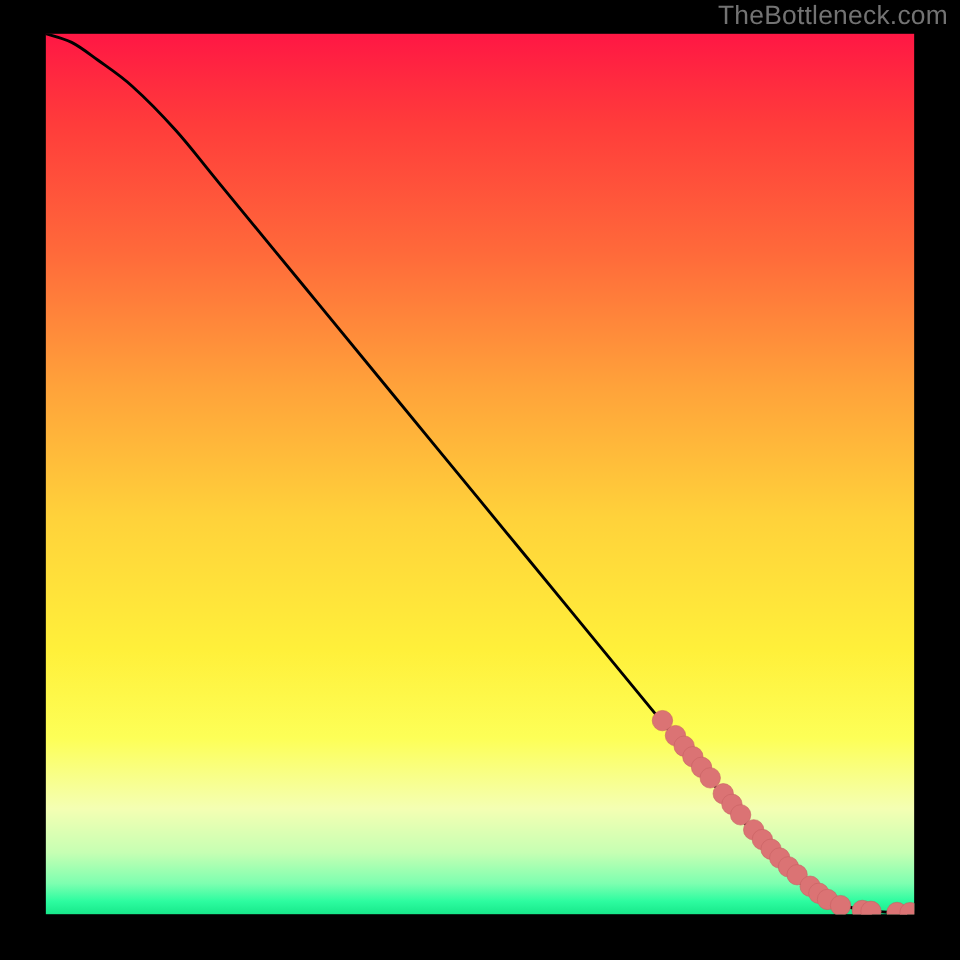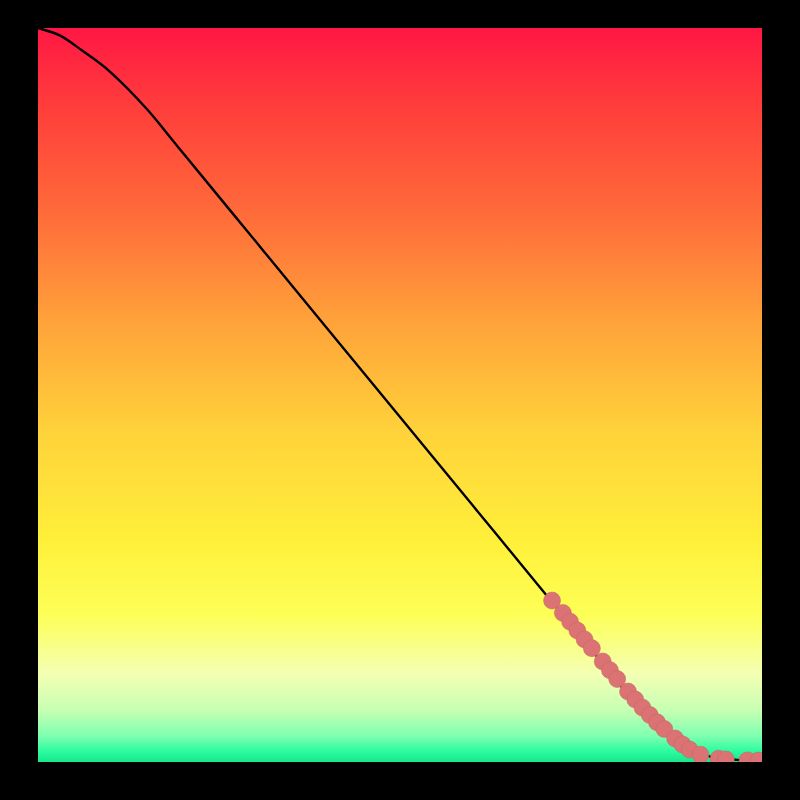--- a/index.html
+++ b/index.html
@@ -34,20 +34,21 @@
     height: 734px;
   }
   .plot svg {
     display: block;
   }
 </style>
 </head>
 <body>
 
 <div class="frame">
+  <div class="watermark">TheBottleneck.com</div>
   <div class="plot">
     <svg id="chart-svg" width="724" height="734" viewBox="0 0 724 734">
       <defs>
         <linearGradient id="bg-grad" x1="0" y1="0" x2="0" y2="1">
             <stop offset="0%" stop-color="#ff1744"></stop>
             <stop offset="10%" stop-color="#ff3b3b"></stop>
             <stop offset="25%" stop-color="#ff6a3a"></stop>
             <stop offset="40%" stop-color="#ffa23a"></stop>
             <stop offset="55.00000000000001%" stop-color="#ffd23a"></stop>
             <stop offset="70%" stop-color="#fff03a"></stop>

